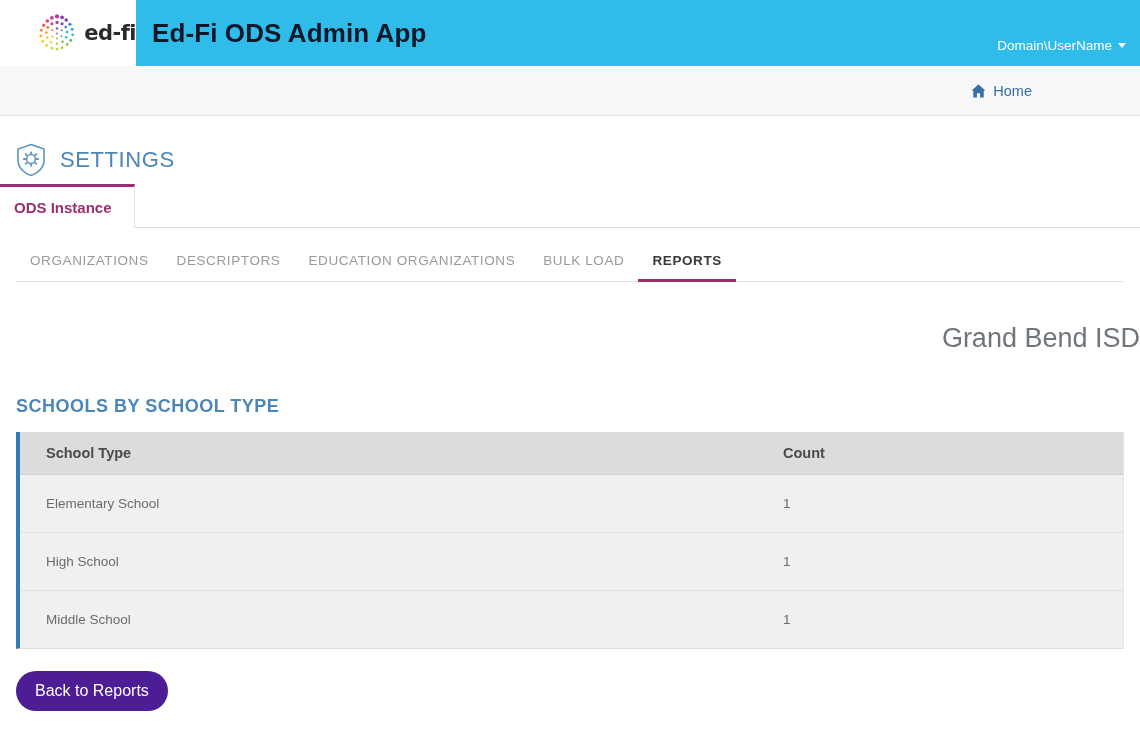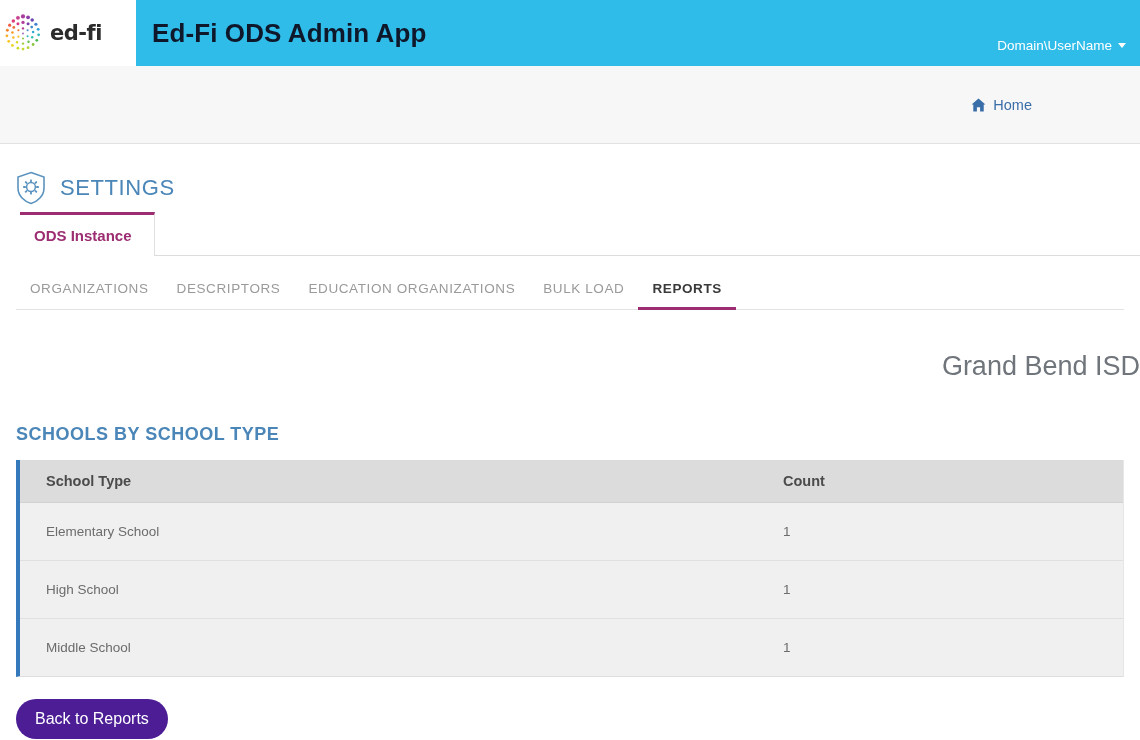--- a/index.html
+++ b/index.html
@@ -20,21 +20,21 @@
     background: #2fbce8;
     display: flex;
     align-items: center;
   }
   .logo-block {
     width: 136px;
     height: 66px;
     background: #ffffff;
     display: flex;
     align-items: center;
-    justify-content: flex-start;
+    justify-content: flex-end;
     flex: 0 0 136px;
   }
   .logo-inner { display: flex; align-items: center; gap: 4px; }
   .logo-mark { width: 46px; height: 46px; display: block; }
   .logo-word {
     font-family: "DejaVu Sans", sans-serif;
     font-weight: bold;
     font-size: 21px;
     color: #2b2b2b;
     letter-spacing: -0.5px;
@@ -60,21 +60,21 @@
   .caret {
     width: 0; height: 0;
     border-left: 4px solid transparent;
     border-right: 4px solid transparent;
     border-top: 5px solid #ffffff;
     display: inline-block;
   }
 
   
   .crumbbar {
-    height: 78px;
+    height: 50px;
     background: #f7f7f7;
     border-bottom: 1px solid #e2e2e2;
     display: flex;
     align-items: center;
     justify-content: flex-end;
     padding-right: 108px;
   }
   .crumb-link {
     color: #3a6ea8;
     font-size: 14.5px;
@@ -101,21 +101,20 @@
     letter-spacing: 0.6px;
   }
 
   
   .primary-tabs {
     display: flex;
     align-items: flex-end;
     height: 46px;
     border-bottom: 1px solid #dcdcdc;
     padding-left: 0;
-    margin-left: 20px;
   }
   .ptab {
     border-top: 3px solid #9c2d72;
     border-right: 1px solid #e0e0e0;
     background: #ffffff;
     height: 44px;
     display: flex;
     align-items: center;
     padding: 0 22px 0 14px;
     color: #9c2d72;

